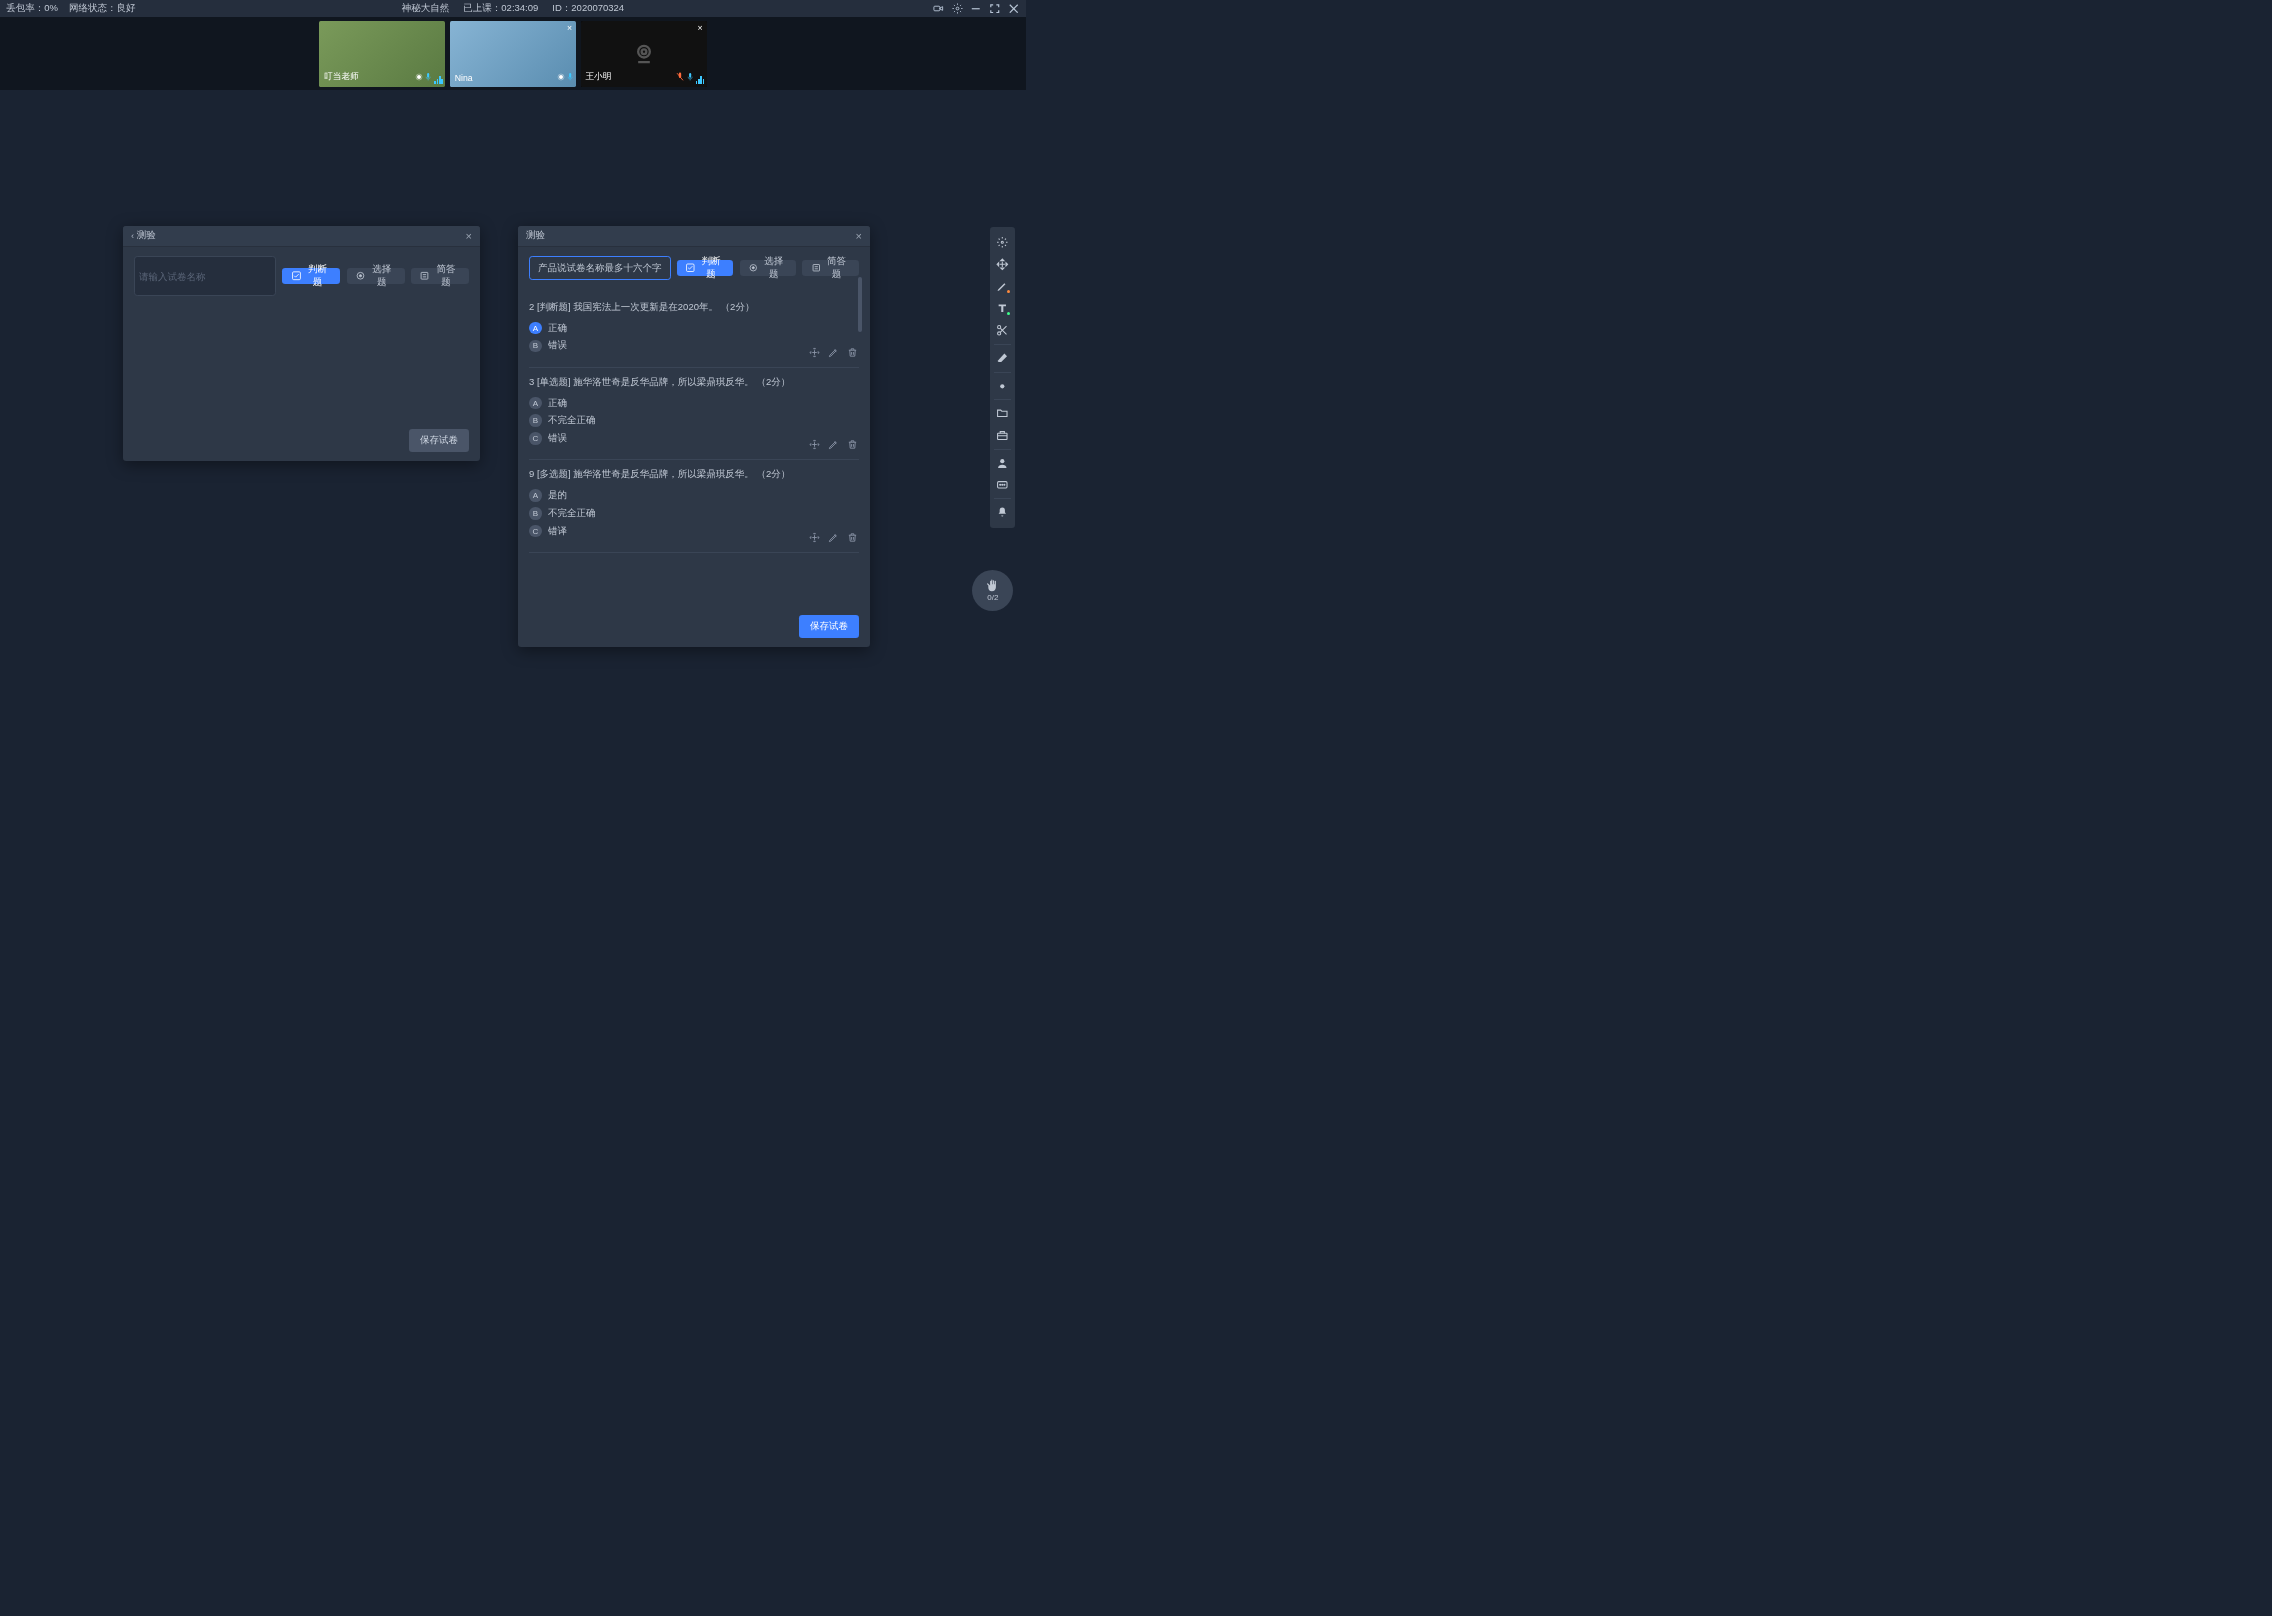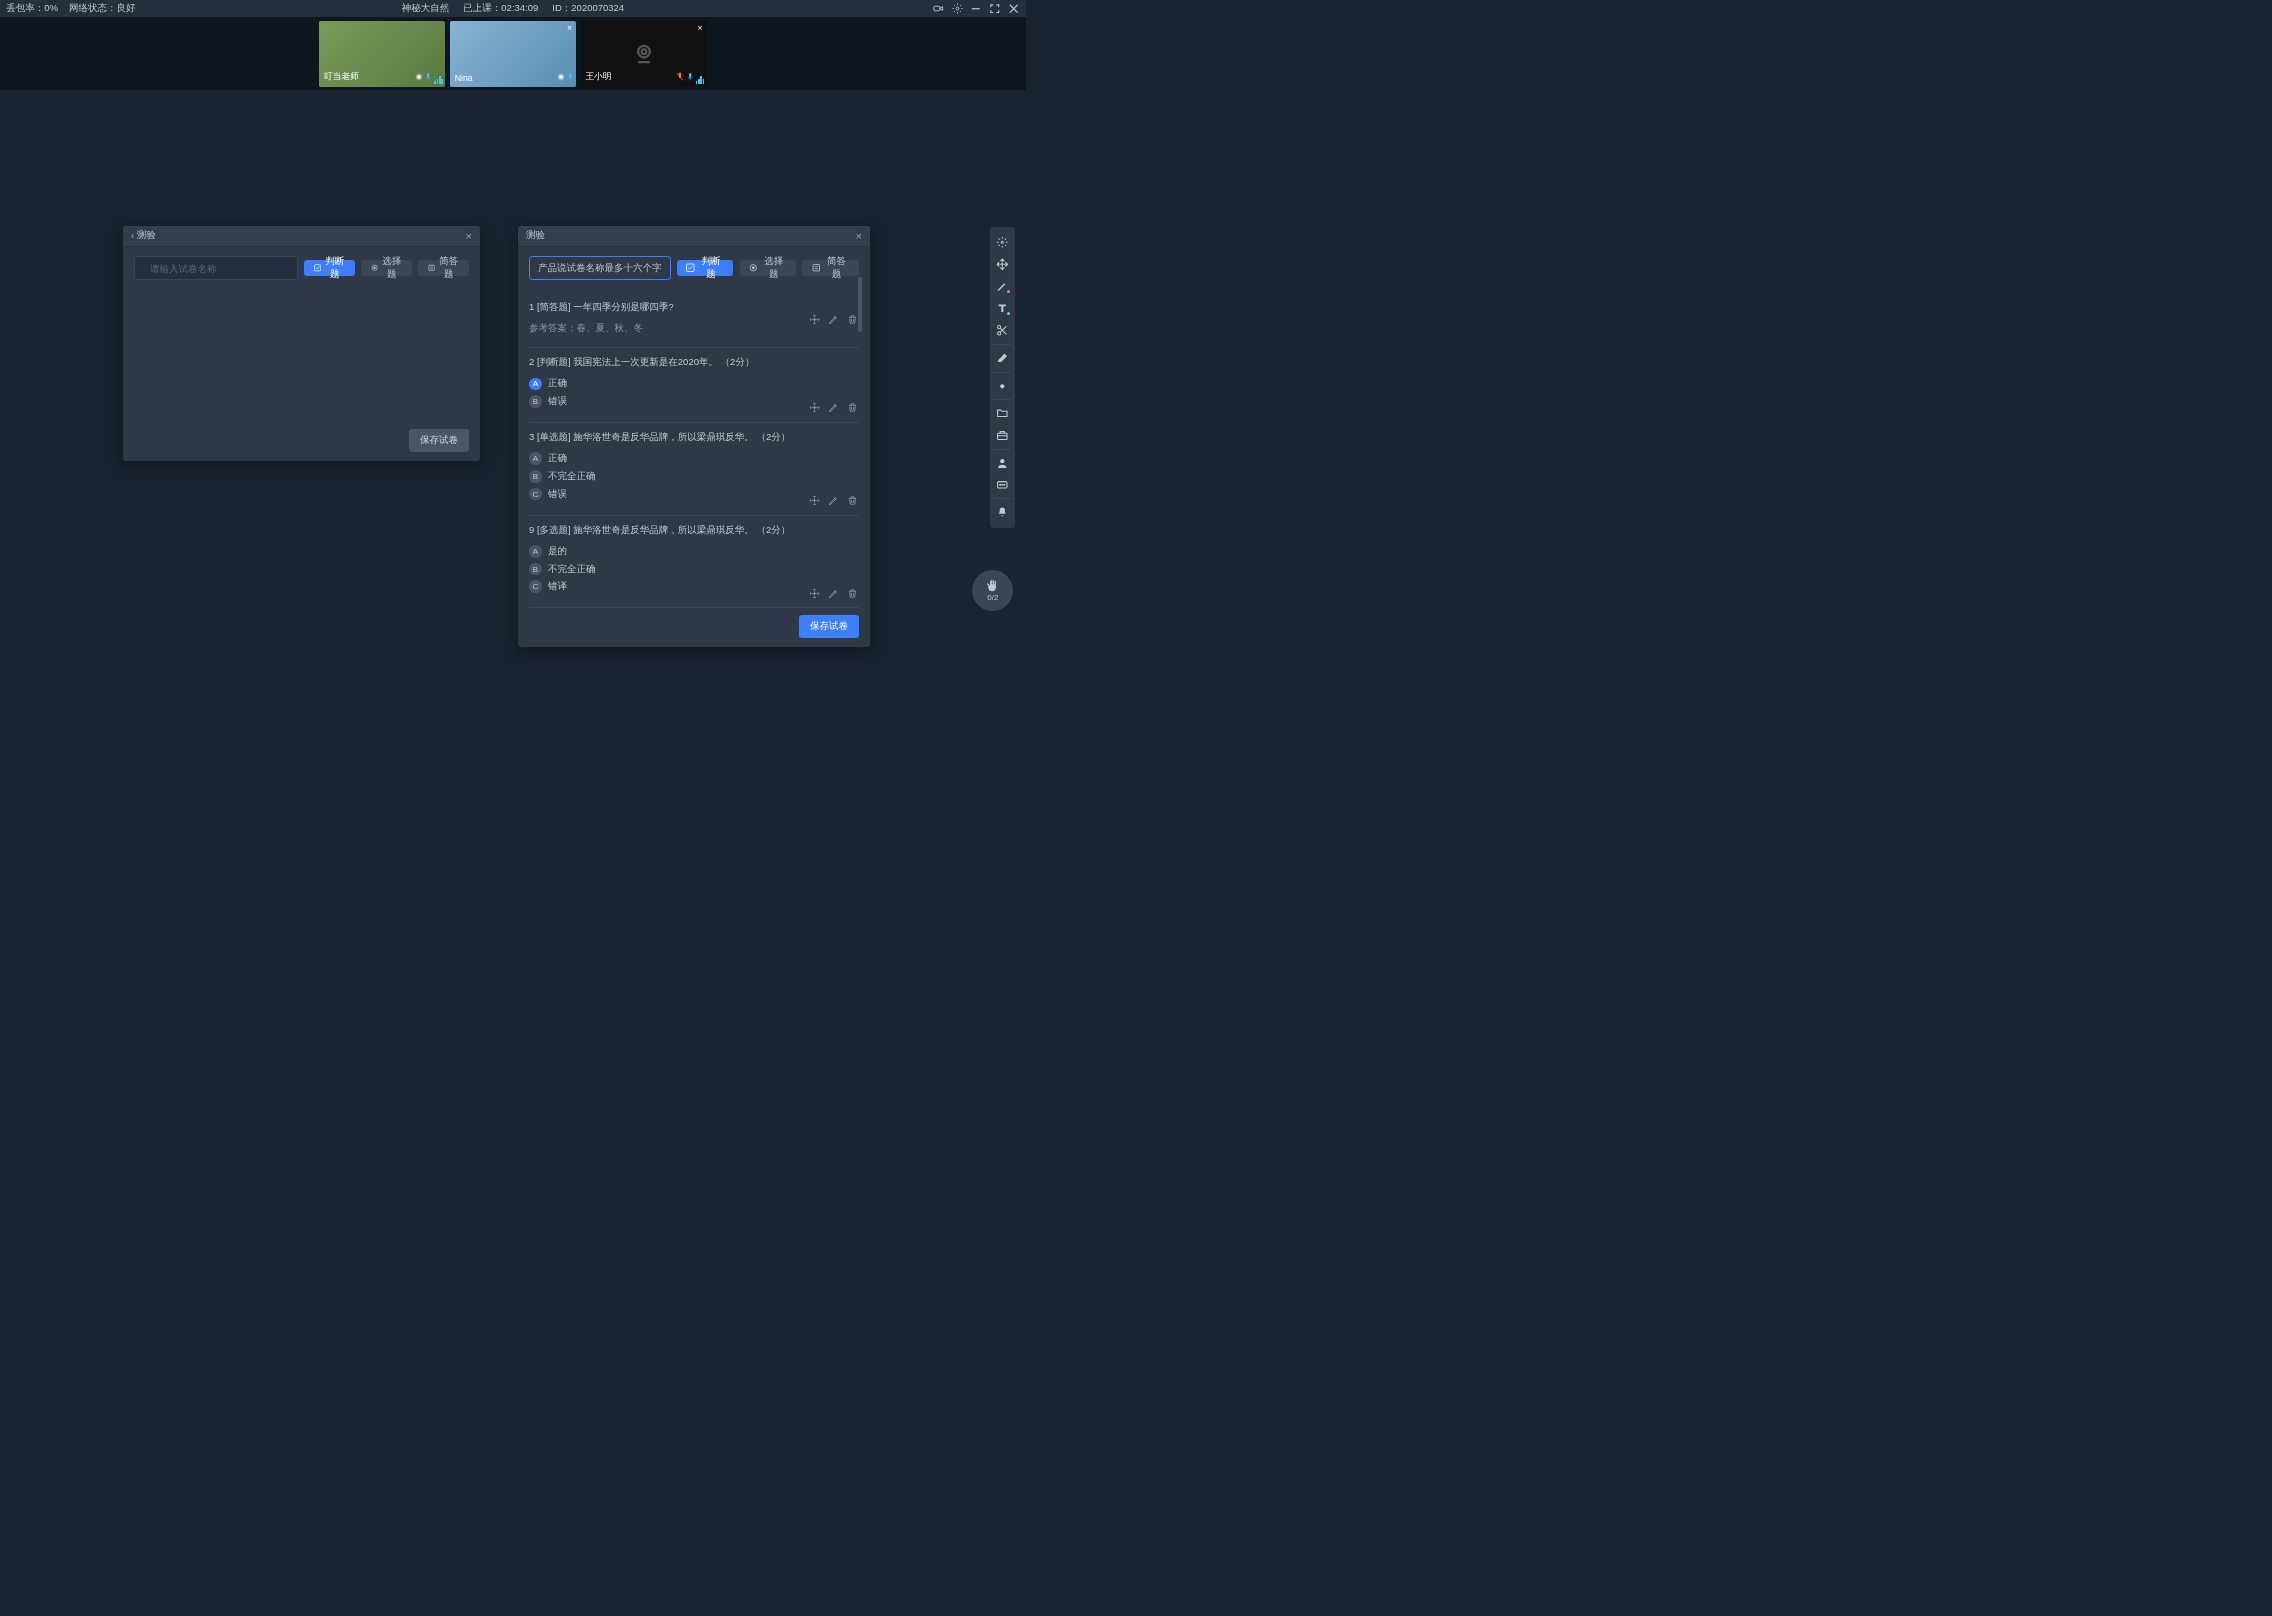--- a/index.html
+++ b/index.html
@@ -94,27 +94,27 @@
 .panel-header .close { margin-left: auto; font-size: 11px; color: #9aa4b2; cursor: pointer; }
 
 .panel-toolbar {
   display: flex;
   padding: 9.5px 11px;
   gap: 6.3px;
   align-items: center;
 }
 .input-like {
   flex: 1;
-  height: 24px;
+  height: 40px;
   background: #252e3d;
   border: 0.8px solid #3a4556;
   border-radius: 3.2px;
   color: #c0c8d4;
   font-size: 9.5px;
-  padding: 0 15px;
+  padding: 0 4px;
   outline: none;
 }
 .input-like::placeholder { color: #5a6578; }
 .input-filled {
   height: 24px;
   background: transparent;
   border: 0.8px solid #3d7fff;
   border-radius: 3.2px;
   color: #c0c8d4;
   font-size: 9.5px;
@@ -413,41 +413,20 @@
           <rect x="2" y="2" width="12" height="12" rx="1"></rect>
           <line x1="5" y1="6" x2="11" y2="6"></line>
           <line x1="5" y1="10" x2="11" y2="10"></line>
         </svg>
       <span>简答题</span>
     </button>
   </div>
   <div class="scrollbar-track"></div>
   <div class="questions" id="questions">
       <div class="q-block">
-        <div class="q-title">1 [简答题] 一年四季分别是哪四季?</div>
-        <div class="q-answer-ref">参考答案：春、夏、秋、冬</div>
-        <div class="q-actions top-row">
-          <span class="act">
-            <svg width="11" height="11" viewBox="0 0 24 24" fill="none" stroke="#8a94a6" stroke-width="2">
-              <path d="M12 2l-2 2h4l-2-2zM12 22l2-2H10l2 2zM2 12l2-2v4l-2-2zM22 12l-2 2V10l2 2zM7 12h10M12 7v10"></path>
-            </svg>
-          </span>
-          <span class="act">
-            <svg width="11" height="11" viewBox="0 0 24 24" fill="none" stroke="#8a94a6" stroke-width="2">
-              <path d="M3 21l3-1L18 8l-2-2L4 18l-1 3zM14 6l4 4"></path>
-            </svg>
-          </span>
-          <span class="act">
-            <svg width="11" height="11" viewBox="0 0 24 24" fill="none" stroke="#8a94a6" stroke-width="2">
-              <path d="M4 7h16M9 7V4h6v3M6 7l1 13h10l1-13M10 11v6M14 11v6"></path>
-            </svg>
-          </span>
-        </div>
-      </div>
-      <div class="q-block">
         <div class="q-title">2 [判断题] 我国宪法上一次更新是在2020年。 （2分）</div>
         <div class="q-opt correct">
           <span class="letter">A</span>
           <span>正确</span>
         </div>
         <div class="q-opt">
           <span class="letter">B</span>
           <span>错误</span>
         </div>
         <div class="q-actions">

